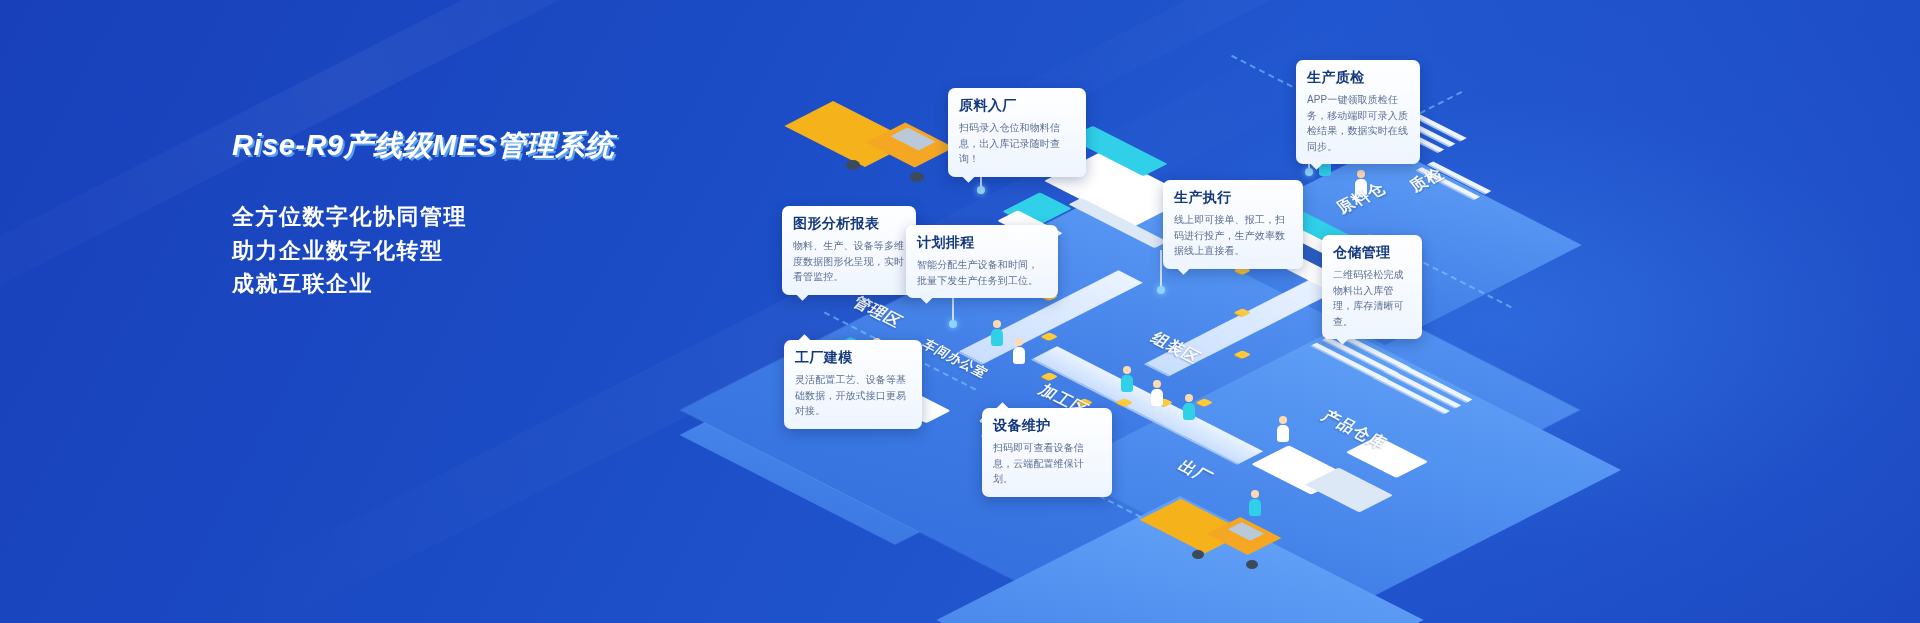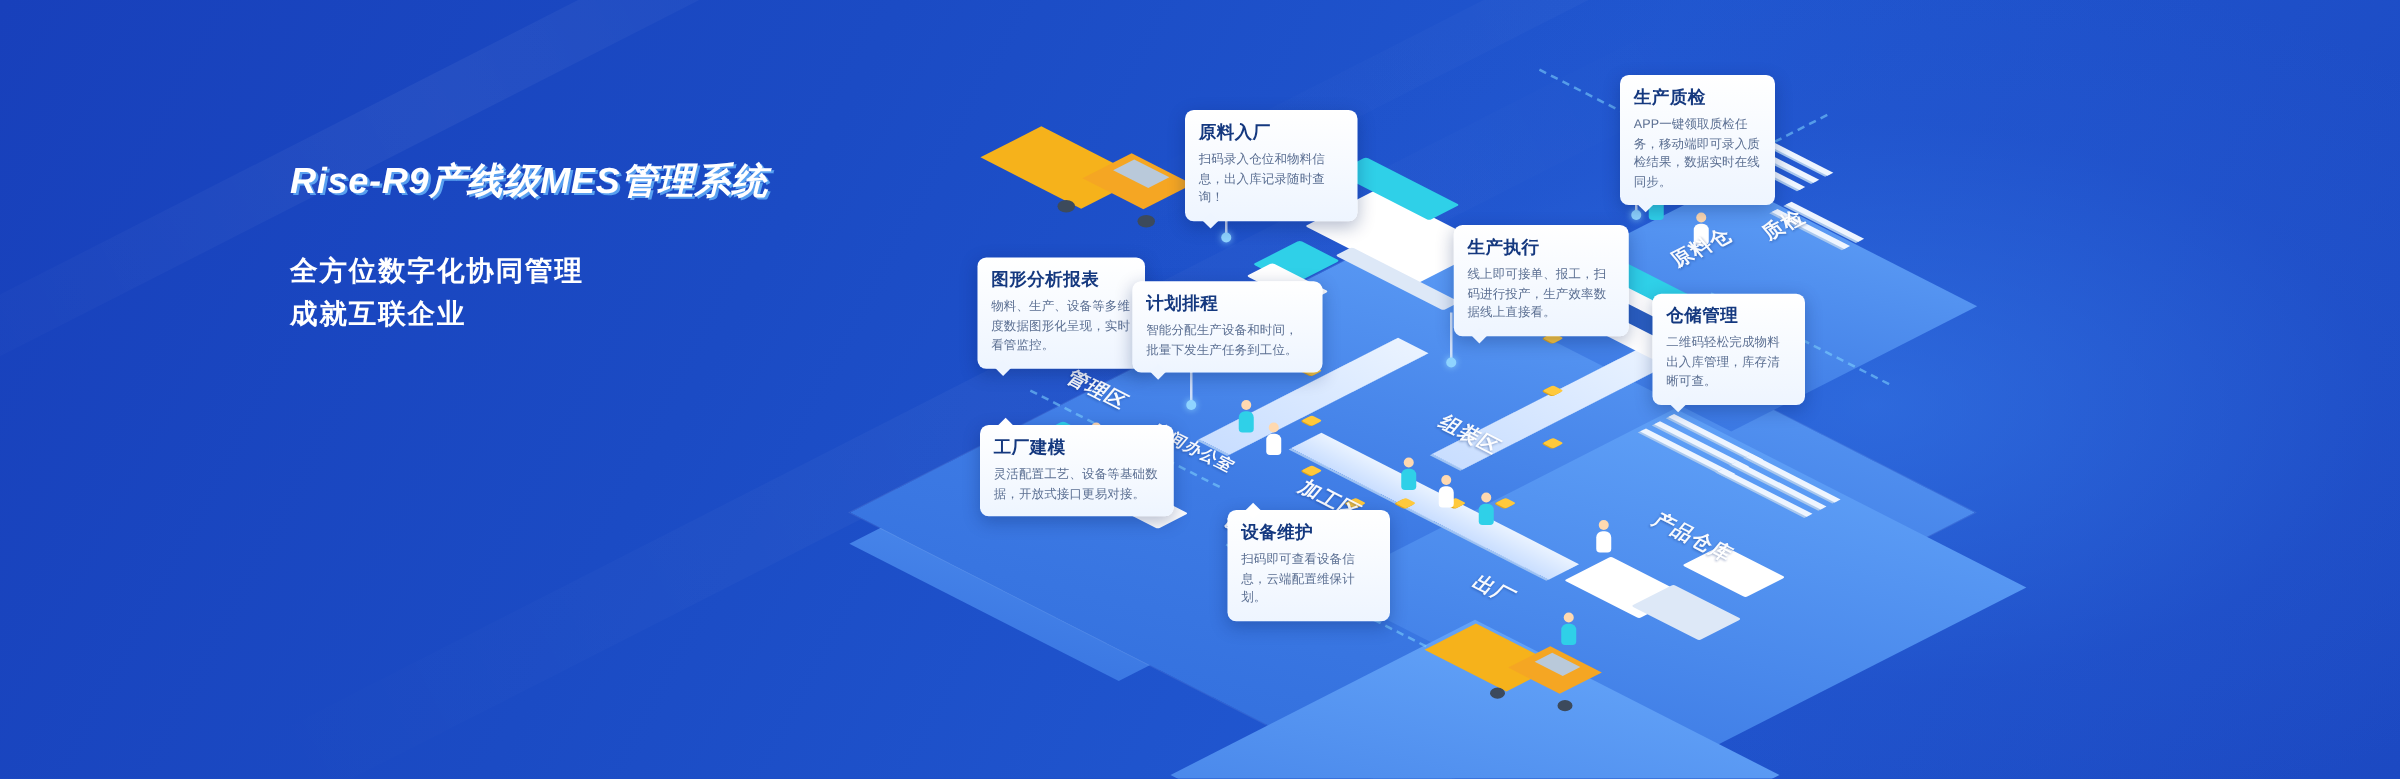--- a/index.html
+++ b/index.html
@@ -152,20 +152,21 @@
 <div id="banner">
 
   <div class="streak s1"></div>
   <div class="streak s2"></div>
   <div class="streak s3"></div>
 
   <div id="copy">
     <div id="title">Rise-R9产线级MES管理系统</div>
     <div id="sublines">
       <div class="subline">全方位数字化协同管理</div>
+      <div class="subline">助力企业数字化转型</div>
       <div class="subline">成就互联企业</div>
     </div>
   </div>
 
   <div id="scene">
 
     <div class="floor-c"></div>
     <div class="floor-main"></div>
     <div class="floor-e"></div>
     <div class="floor-b"></div>
@@ -338,26 +339,26 @@
   <div class="card tail-bl" style="left:1163px; top:180px; width:140px;">
     <h4>生产执行</h4>
     <p>线上即可接单、报工，扫码进行投产，生产效率数据线上直接看。</p>
   </div>
 
   <div class="card tail-bl" style="left:906px; top:225px; width:152px;">
     <h4>计划排程</h4>
     <p>智能分配生产设备和时间，批量下发生产任务到工位。</p>
   </div>
 
-  <div class="card tail-bl" style="left:1322px; top:235px; width:122px;">
+  <div class="card tail-bl" style="left:1322px; top:235px; width:100px;">
     <h4>仓储管理</h4>
     <p>二维码轻松完成物料出入库管理，库存清晰可查。</p>
   </div>
 
-  <div class="card tail-tl" style="left:784px; top:340px; width:155px;">
+  <div class="card tail-tl" style="left:784px; top:340px; width:138px;">
     <h4>工厂建模</h4>
     <p>灵活配置工艺、设备等基础数据，开放式接口更易对接。</p>
   </div>
 
   <div class="card tail-tl" style="left:982px; top:408px; width:130px;">
     <h4>设备维护</h4>
     <p>扫码即可查看设备信息，云端配置维保计划。</p>
   </div>
 
 </div>

